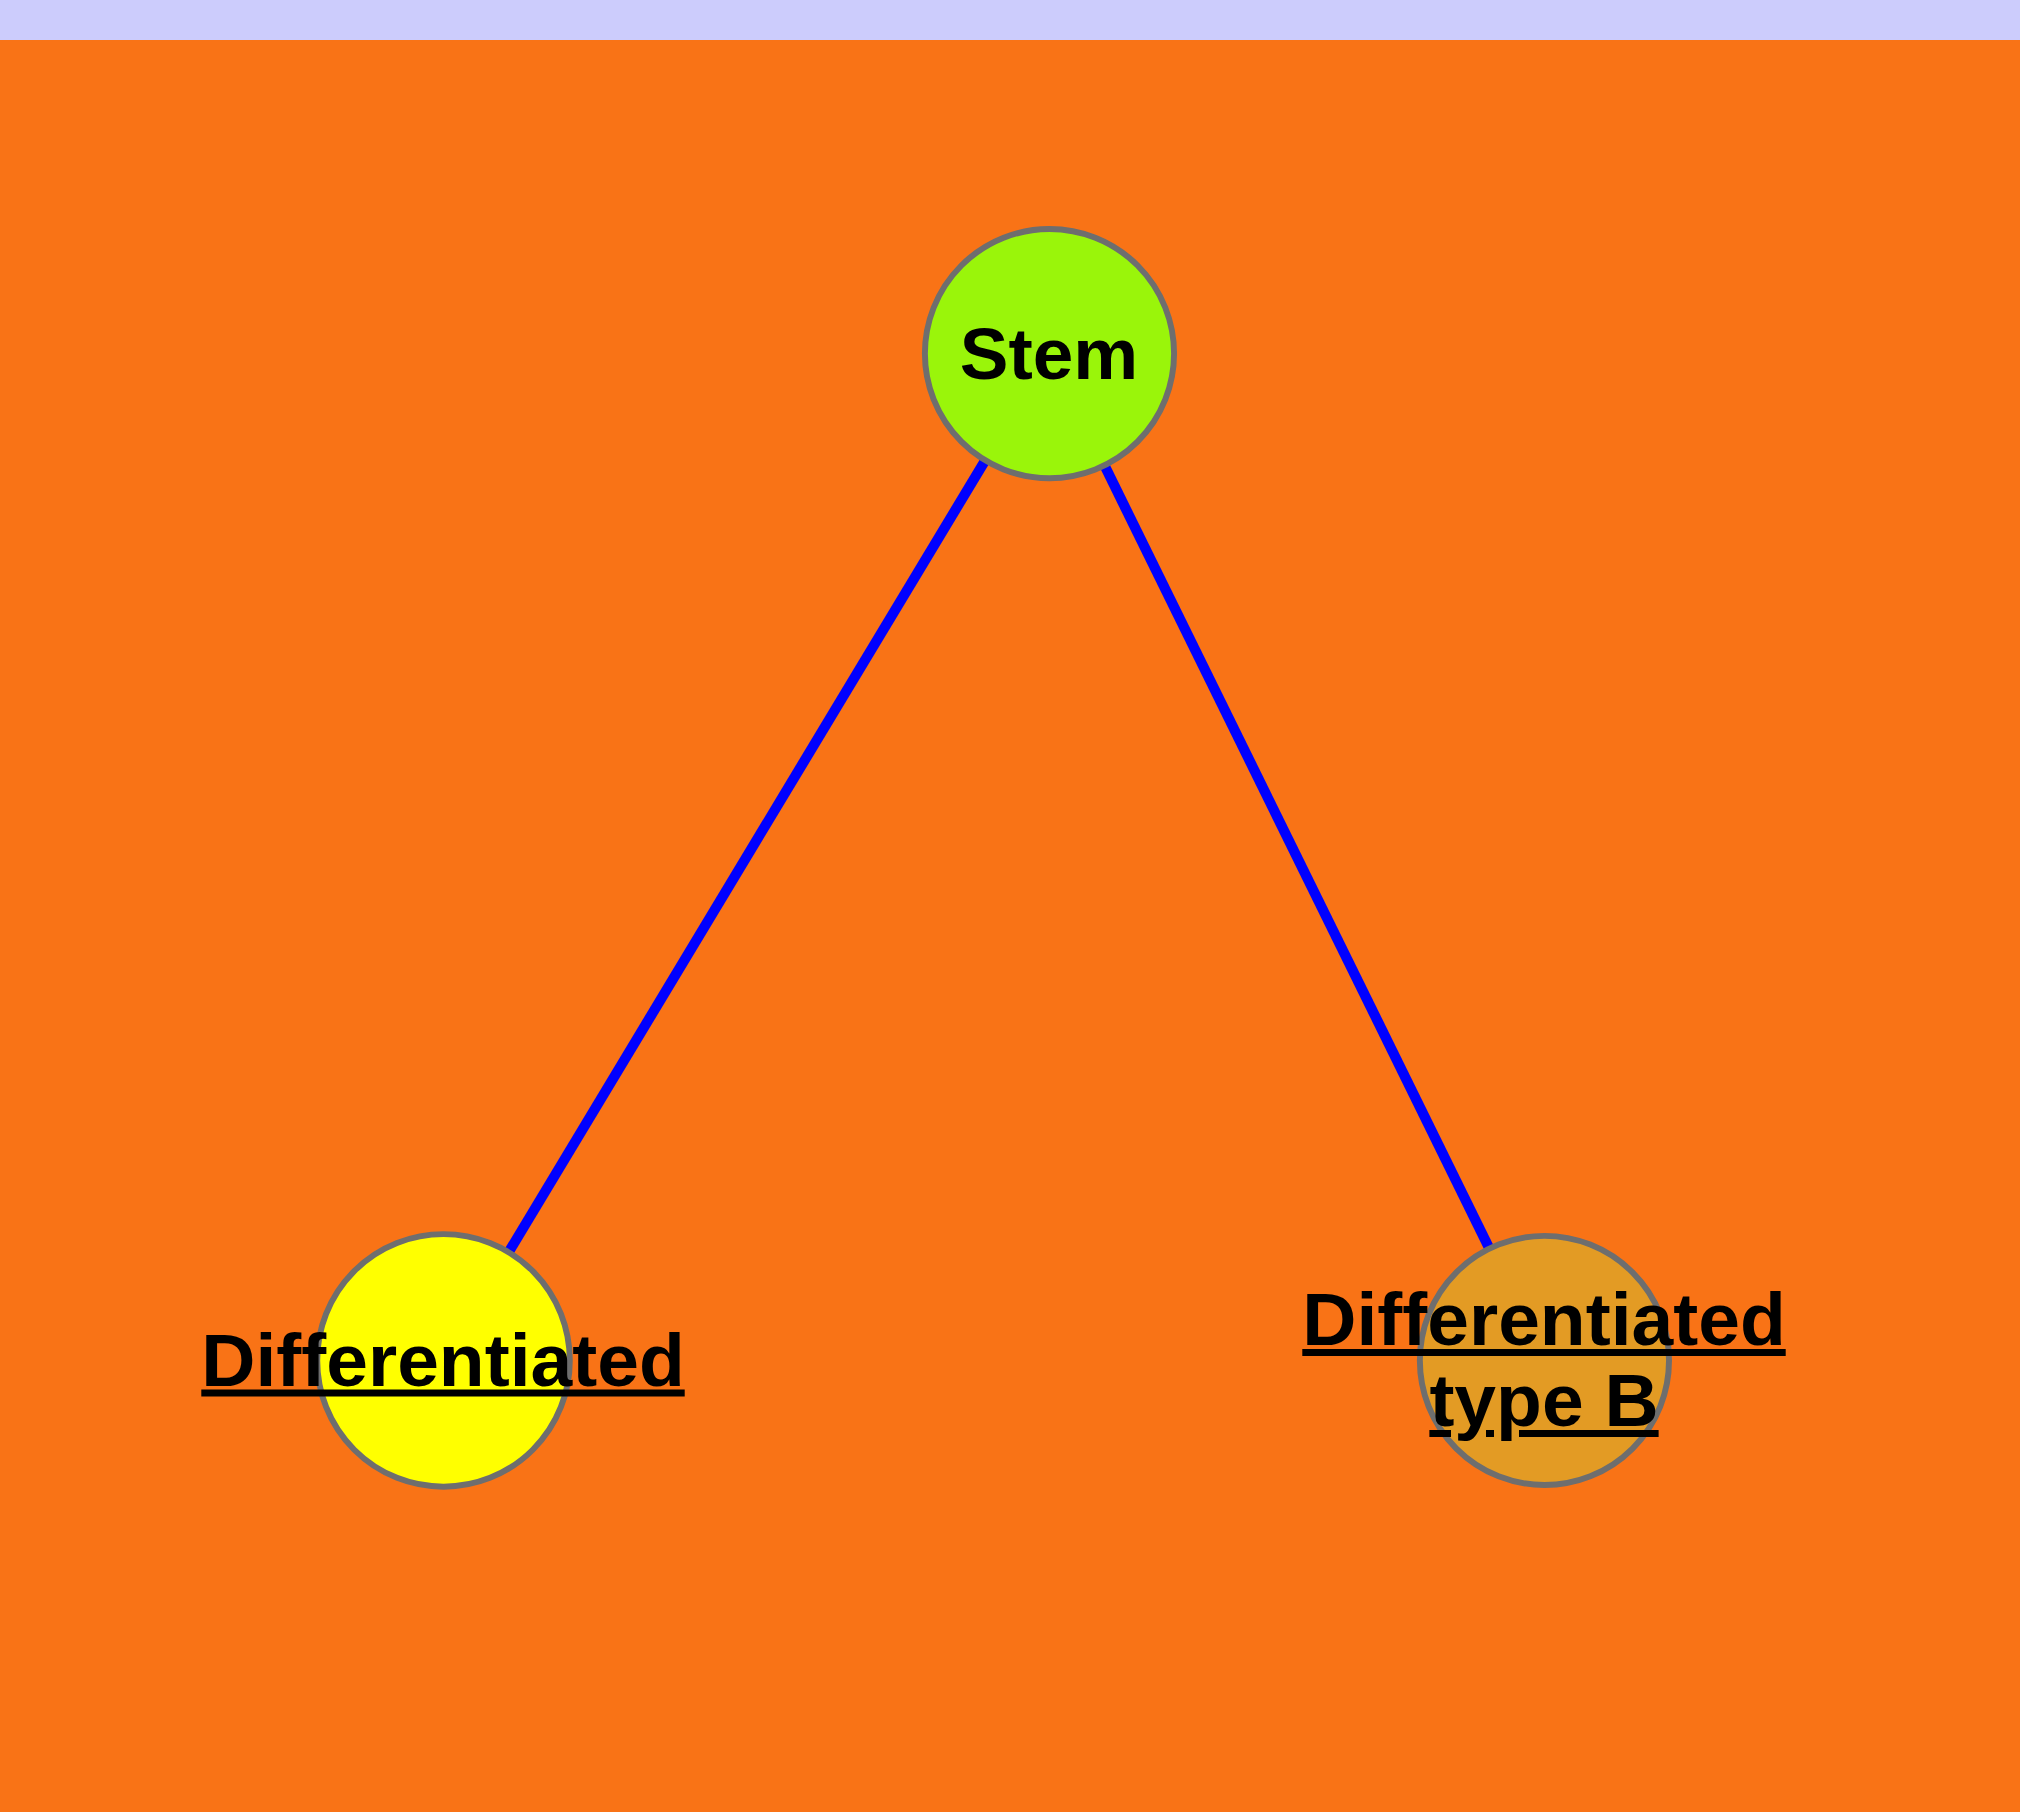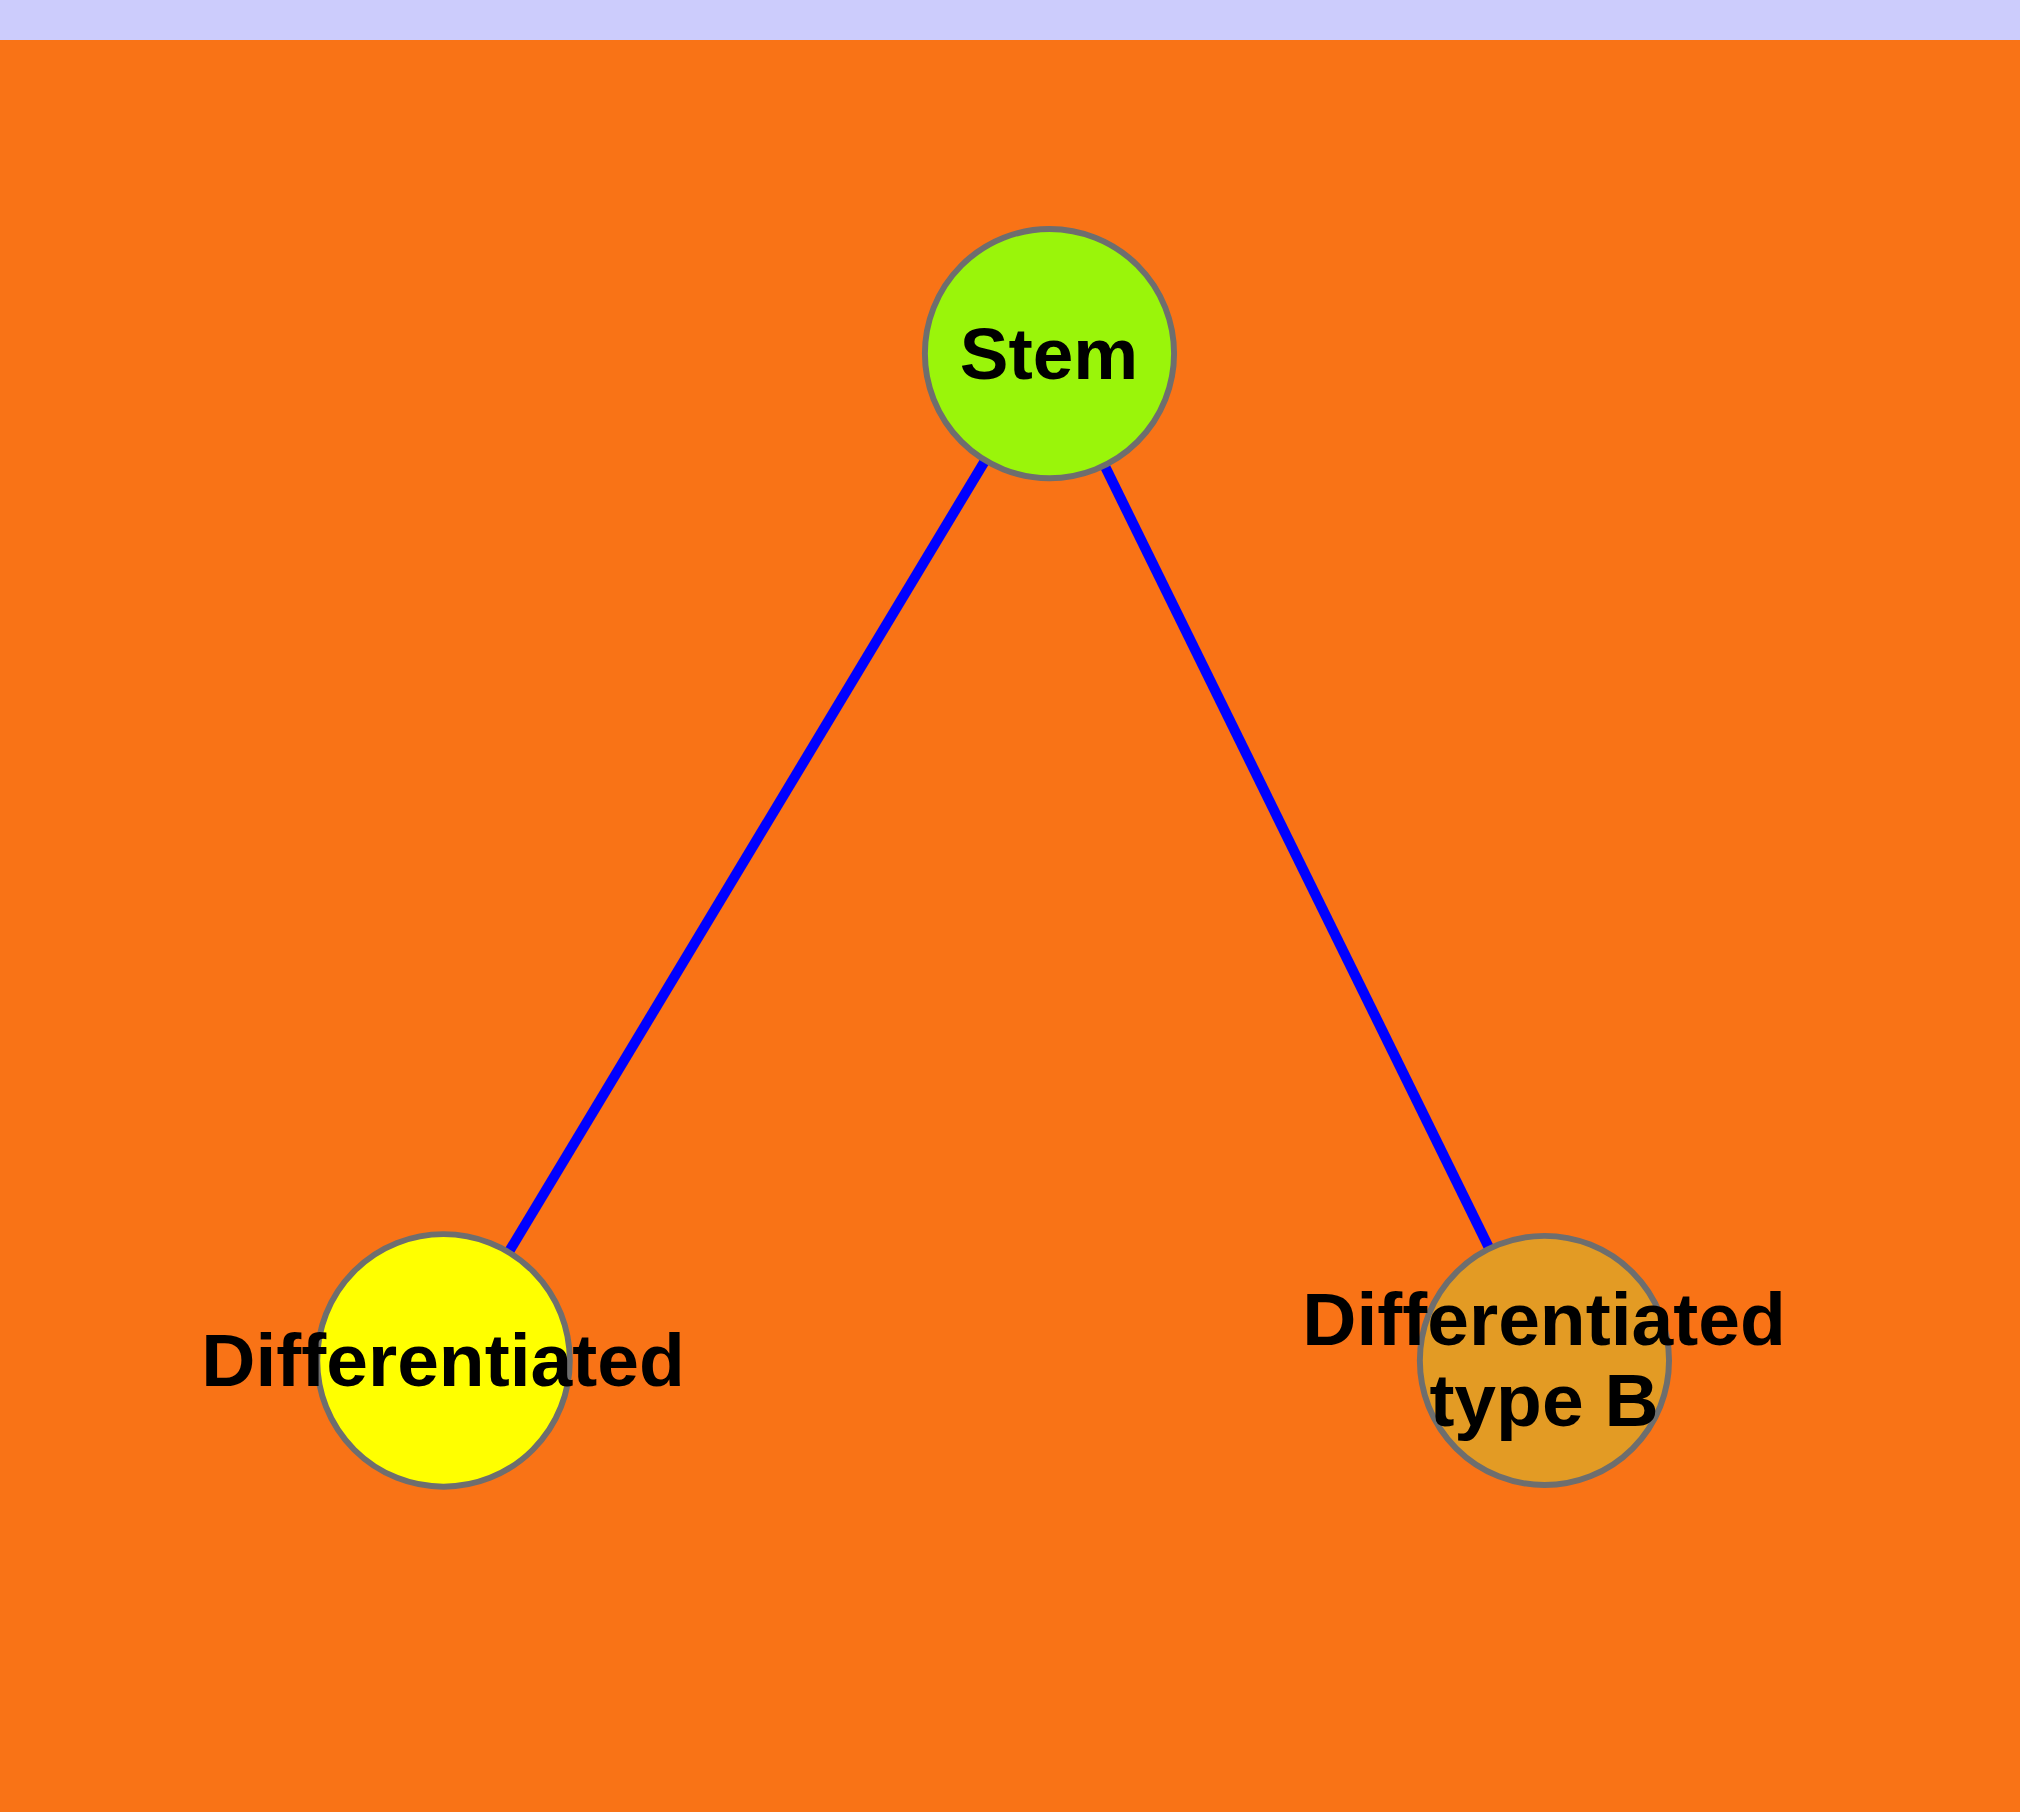--- a/index.html
+++ b/index.html
@@ -35,20 +35,21 @@
     white-space: pre;
     line-height: 1.08;
     pointer-events: none;
     user-select: none;
   }
   .label-stem {
     font-size: 73px;
   }
   .label-leaf {
     font-size: 75px;
+    text-decoration: underline;
   }
 </style>
 </head>
 <body>
 
 <div id="canvas" style="width: 2021px; height: 1812px; background: #f97316; margin-top: 40px;">
 
   <svg id="graph-svg" viewBox="0 0 2384 2138" xmlns="http://www.w3.org/2000/svg">
     <g id="edges-layer">
         <line x1="1163.2290193954723" y1="494.23486008136905" x2="598.802304474935" y2="1432.0515556416465" stroke="#0000ff" stroke-width="12" stroke-linecap="butt"></line>

